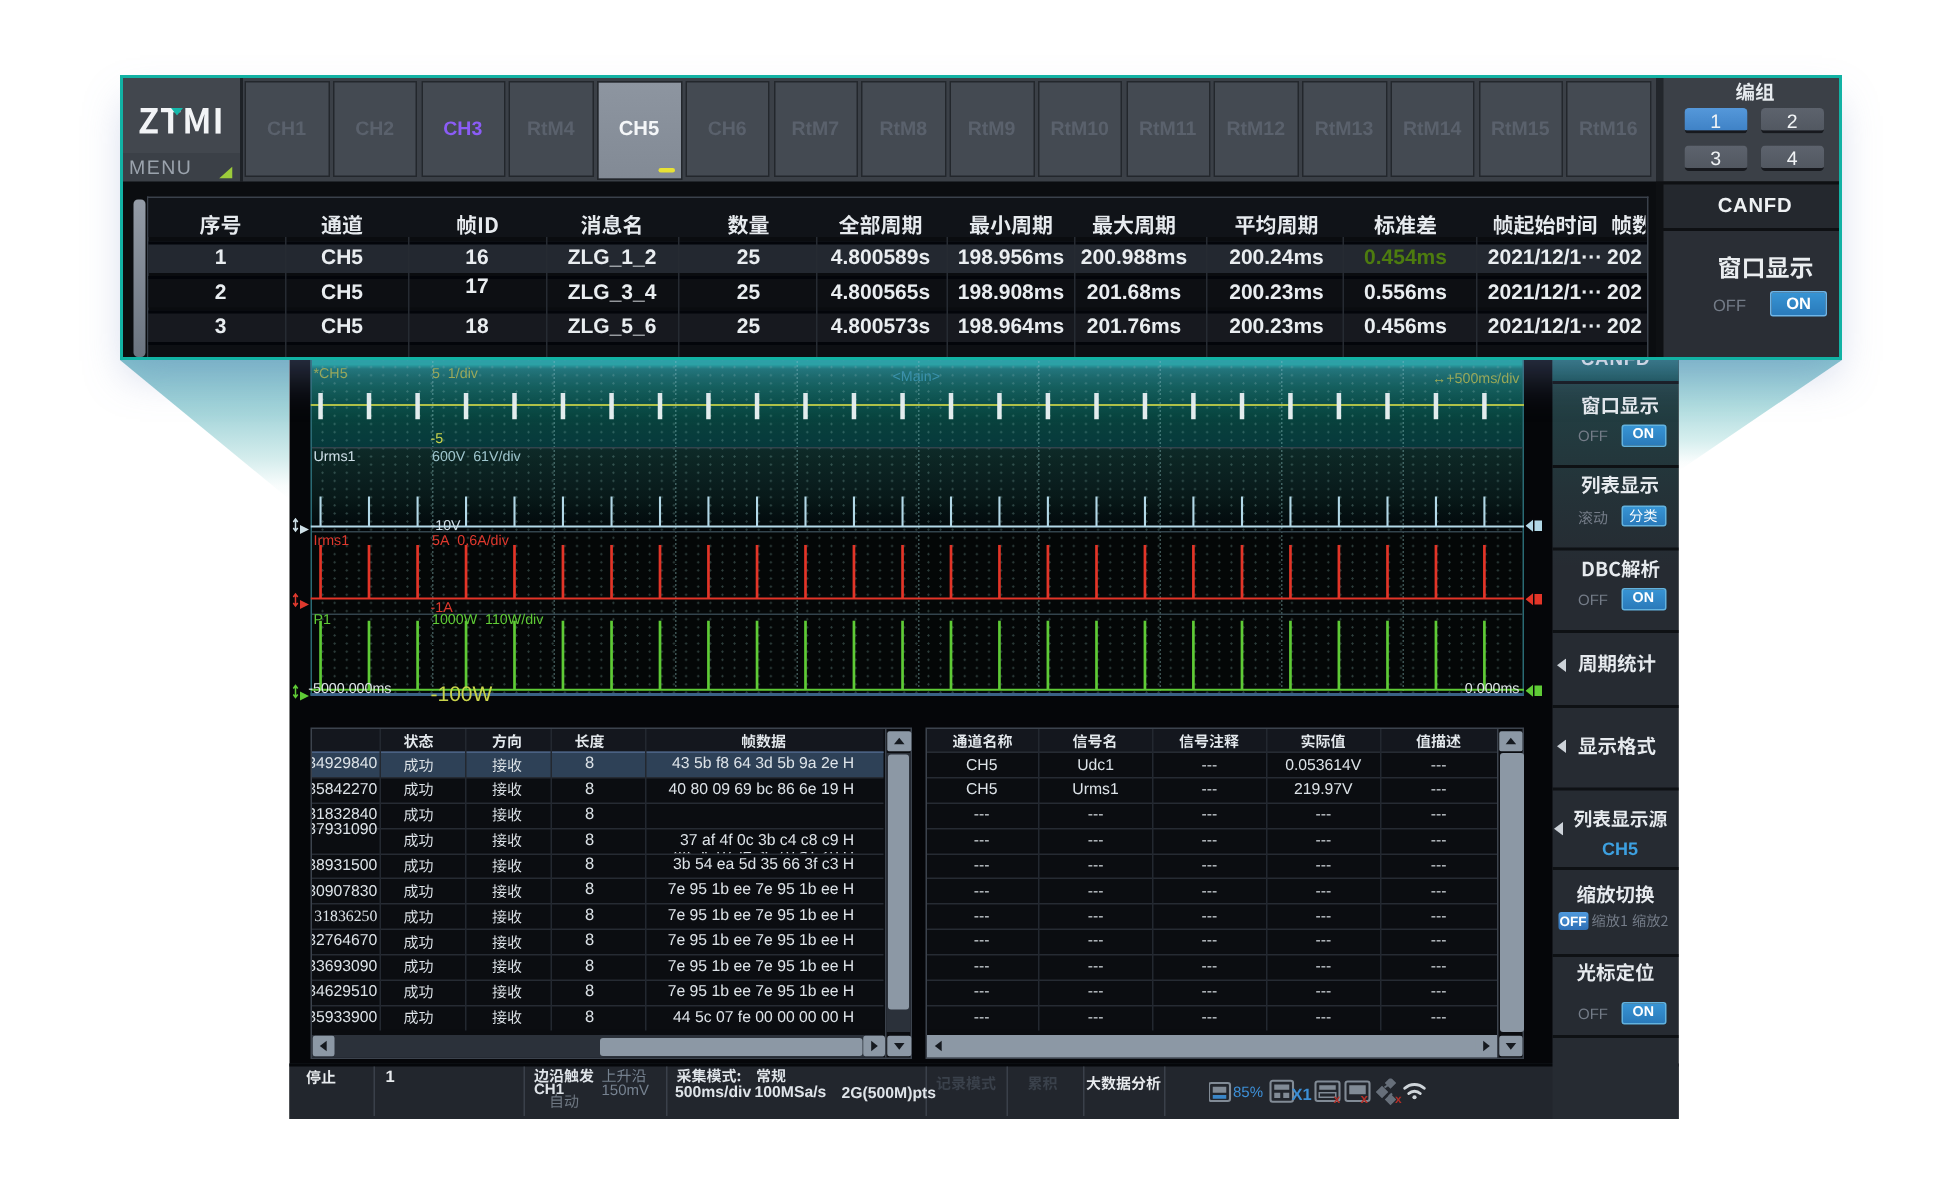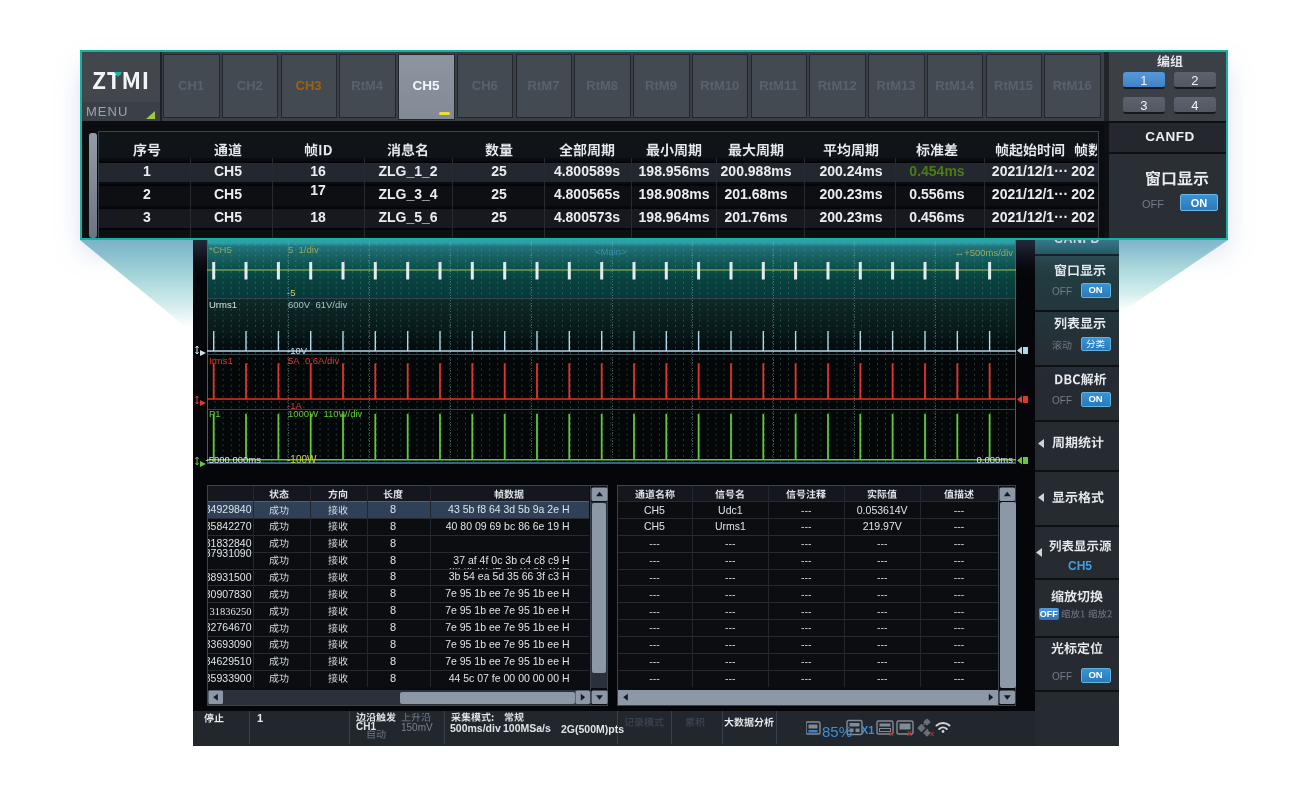--- a/index.html
+++ b/index.html
@@ -243,21 +243,21 @@
     <div class="lt" style="left:287px;top:286.5px;font-size:9.5px;color:#c9d44b;">-5</div>
     <div class="lt" style="left:209px;top:299px;font-size:9.5px;color:#cfe0e8;">Urms1</div>
     <div class="lt" style="left:288px;top:299px;font-size:9.5px;color:#9fc6ce;">600V&nbsp;&nbsp;61V/div</div>
     <div class="lt" style="left:287px;top:344.5px;font-size:9.5px;color:#cfe0e8;">-10V</div>
     <div class="lt" style="left:209px;top:354.8px;font-size:9.5px;color:#e0392e;">Irms1</div>
     <div class="lt" style="left:288px;top:354.8px;font-size:9.5px;color:#e0392e;">5A&nbsp;&nbsp;0.6A/div</div>
     <div class="lt" style="left:287px;top:400px;font-size:9.5px;color:#e0392e;">-1A</div>
     <div class="lt" style="left:209px;top:408.3px;font-size:9.5px;color:#5fcb36;">P1</div>
     <div class="lt" style="left:288px;top:408.3px;font-size:9.5px;color:#5fcb36;">1000W&nbsp;&nbsp;110W/div</div>
     <div class="lt" style="left:205.5px;top:453.8px;font-size:9.5px;color:#dfe5e8;">-5000.000ms</div>
-    <div class="lt" style="left:287px;top:453.8px;font-size:10px;color:#c9d44b;">-100W</div>
+    <div class="lt" style="left:287px;top:453.8px;font-size:14px;color:#c9d44b;">-100W</div>
     <div class="lt" style="left:1013px;top:453.8px;font-size:9.5px;color:#dfe5e8;transform:translateX(-100%);">0.000ms</div>
     <svg style="left:195px;top:345px" width="12" height="12">
       <path d="M2 1 L2 9 M0.5 3 L2 1 L3.5 3 M0.5 7 L2 9 L3.5 7" stroke="#cfe0e8" stroke-width="1" fill="none"></path>
       <path d="M5 5 L11 8 L5 11 Z" fill="#cfe0e8"></path>
     </svg>
     <svg style="left:1017px;top:346px" width="11" height="9">
       <path d="M0 4.5 L5 0.5 L5 8.5 Z" fill="#b2d8e7"></path>
       <rect x="6" y="1" width="5" height="7" fill="#b2d8e7"></rect>
     </svg>
     <svg style="left:195px;top:395px" width="12" height="12">
@@ -755,21 +755,21 @@
         <line x1="5" y1="5" x2="8" y2="3"></line>
         <line x1="8" y1="11" x2="10" y2="9"></line>
       </g>
       <text x="124" y="16.5" fill="#c03028" font-size="8" font-weight="bold" font-family="Liberation Sans">x</text>
       <g transform="translate(130,2)" fill="none" stroke="#dde3e8" stroke-width="2" stroke-linecap="round">
         <path d="M0.5 4.5 A 9.5 9.5 0 0 1 13.5 4.5"></path>
         <path d="M3.2 8 A 5.6 5.6 0 0 1 10.8 8"></path>
       </g>
       <circle cx="137" cy="12.5" r="1.4" fill="#dde3e8"></circle>
     </svg>
-    <div class="lt" style="left:822px;top:723px;font-size:15px;color:#3d8fd6;">85%</div>
+    <div class="lt" style="left:822px;top:723px;font-size:10px;color:#3d8fd6;">85%</div>
     <div class="lt" style="left:861px;top:723.5px;font-size:11px;color:#3d8fd6;font-weight:700;">X1</div>
     <div style="left:1035px;top:228px;width:84px;height:518px;background:#262b32;"></div>
     <div style="left:1035px;top:228px;width:84px;height:150px;background:linear-gradient(180deg,rgba(28,92,92,.55) 0px,rgba(28,88,88,.35) 60px,rgba(28,85,85,.18) 100px,rgba(28,85,85,0) 150px);"></div>
     <div style="left:1035px;top:228px;width:84px;height:26px;background:linear-gradient(180deg,#2c878c,#175257);"></div>
     <div class="lt" style="left:1077.0px;top:231.5px;font-size:12.5px;color:#e8edf0;font-weight:700;transform:translateX(-50%);letter-spacing:0.5px;">CANFD</div>
     <div style="left:1035px;top:254px;width:84px;height:2px;background:#0e1114;"></div>
     <div style="left:1035px;top:309.5px;width:84px;height:2px;background:#0e1114;"></div>
     <div style="left:1035px;top:364.5px;width:84px;height:2px;background:#0e1114;"></div>
     <div style="left:1035px;top:419.5px;width:84px;height:2px;background:#0e1114;"></div>
     <div style="left:1035px;top:469.5px;width:84px;height:2px;background:#0e1114;"></div>
@@ -908,21 +908,21 @@
     <div class="lt" style="left:86px;top:104px;font-size:13px;color:#9ba3ad;letter-spacing:1px;">MENU</div>
     <svg style="left:146px;top:111px" width="9" height="8">
       <path d="M9 0 L9 8 L0 8 Z" fill="#9ccb3b"></path>
     </svg>
     <div style="left:160px;top:52px;width:2px;height:69px;background:#1e2227;"></div>
     <div style="left:163.0px;top:54px;width:56.5px;height:64px;background:#444a52;border:1px solid #23272c;box-sizing:border-box;"></div>
     <div class="lt" style="left:191.0px;top:78px;font-size:13px;color:#5a616c;font-weight:700;transform:translateX(-50%);">CH1</div>
     <div style="left:221.8px;top:54px;width:56.5px;height:64px;background:#444a52;border:1px solid #23272c;box-sizing:border-box;"></div>
     <div class="lt" style="left:249.8px;top:78px;font-size:13px;color:#5a616c;font-weight:700;transform:translateX(-50%);">CH2</div>
     <div style="left:280.5px;top:54px;width:56.5px;height:64px;background:#444a52;border:1px solid #23272c;box-sizing:border-box;"></div>
-    <div class="lt" style="left:308.5px;top:78px;font-size:13px;color:#a16207;font-weight:700;transform:translateX(-50%);text-align:right;">CH3</div>
+    <div class="lt" style="left:308.5px;top:78px;font-size:13px;color:#8b5cf6;font-weight:700;transform:translateX(-50%);text-align:right;">CH3</div>
     <div style="left:339.2px;top:54px;width:56.5px;height:64px;background:#444a52;border:1px solid #23272c;box-sizing:border-box;"></div>
     <div class="lt" style="left:367.2px;top:78px;font-size:13px;color:#5a616c;font-weight:700;transform:translateX(-50%);">RtM4</div>
     <div style="left:398.0px;top:54px;width:56.5px;height:65.5px;background:linear-gradient(180deg,#8d95a0,#828a95);border:1px solid #23272c;box-sizing:border-box;"></div>
     <div class="lt" style="left:426.0px;top:78px;font-size:13.5px;color:#f4f6f8;font-weight:700;transform:translateX(-50%);">CH5</div>
     <div style="left:439.0px;top:111.5px;width:10.5px;height:3.5px;background:#e8e234;border-radius:1.5px;"></div>
     <div style="left:456.8px;top:54px;width:56.5px;height:64px;background:#444a52;border:1px solid #23272c;box-sizing:border-box;"></div>
     <div class="lt" style="left:484.8px;top:78px;font-size:13px;color:#5a616c;font-weight:700;transform:translateX(-50%);">CH6</div>
     <div style="left:515.5px;top:54px;width:56.5px;height:64px;background:#444a52;border:1px solid #23272c;box-sizing:border-box;"></div>
     <div class="lt" style="left:543.5px;top:78px;font-size:13px;color:#5a616c;font-weight:700;transform:translateX(-50%);">RtM7</div>
     <div style="left:574.2px;top:54px;width:56.5px;height:64px;background:#444a52;border:1px solid #23272c;box-sizing:border-box;"></div>

